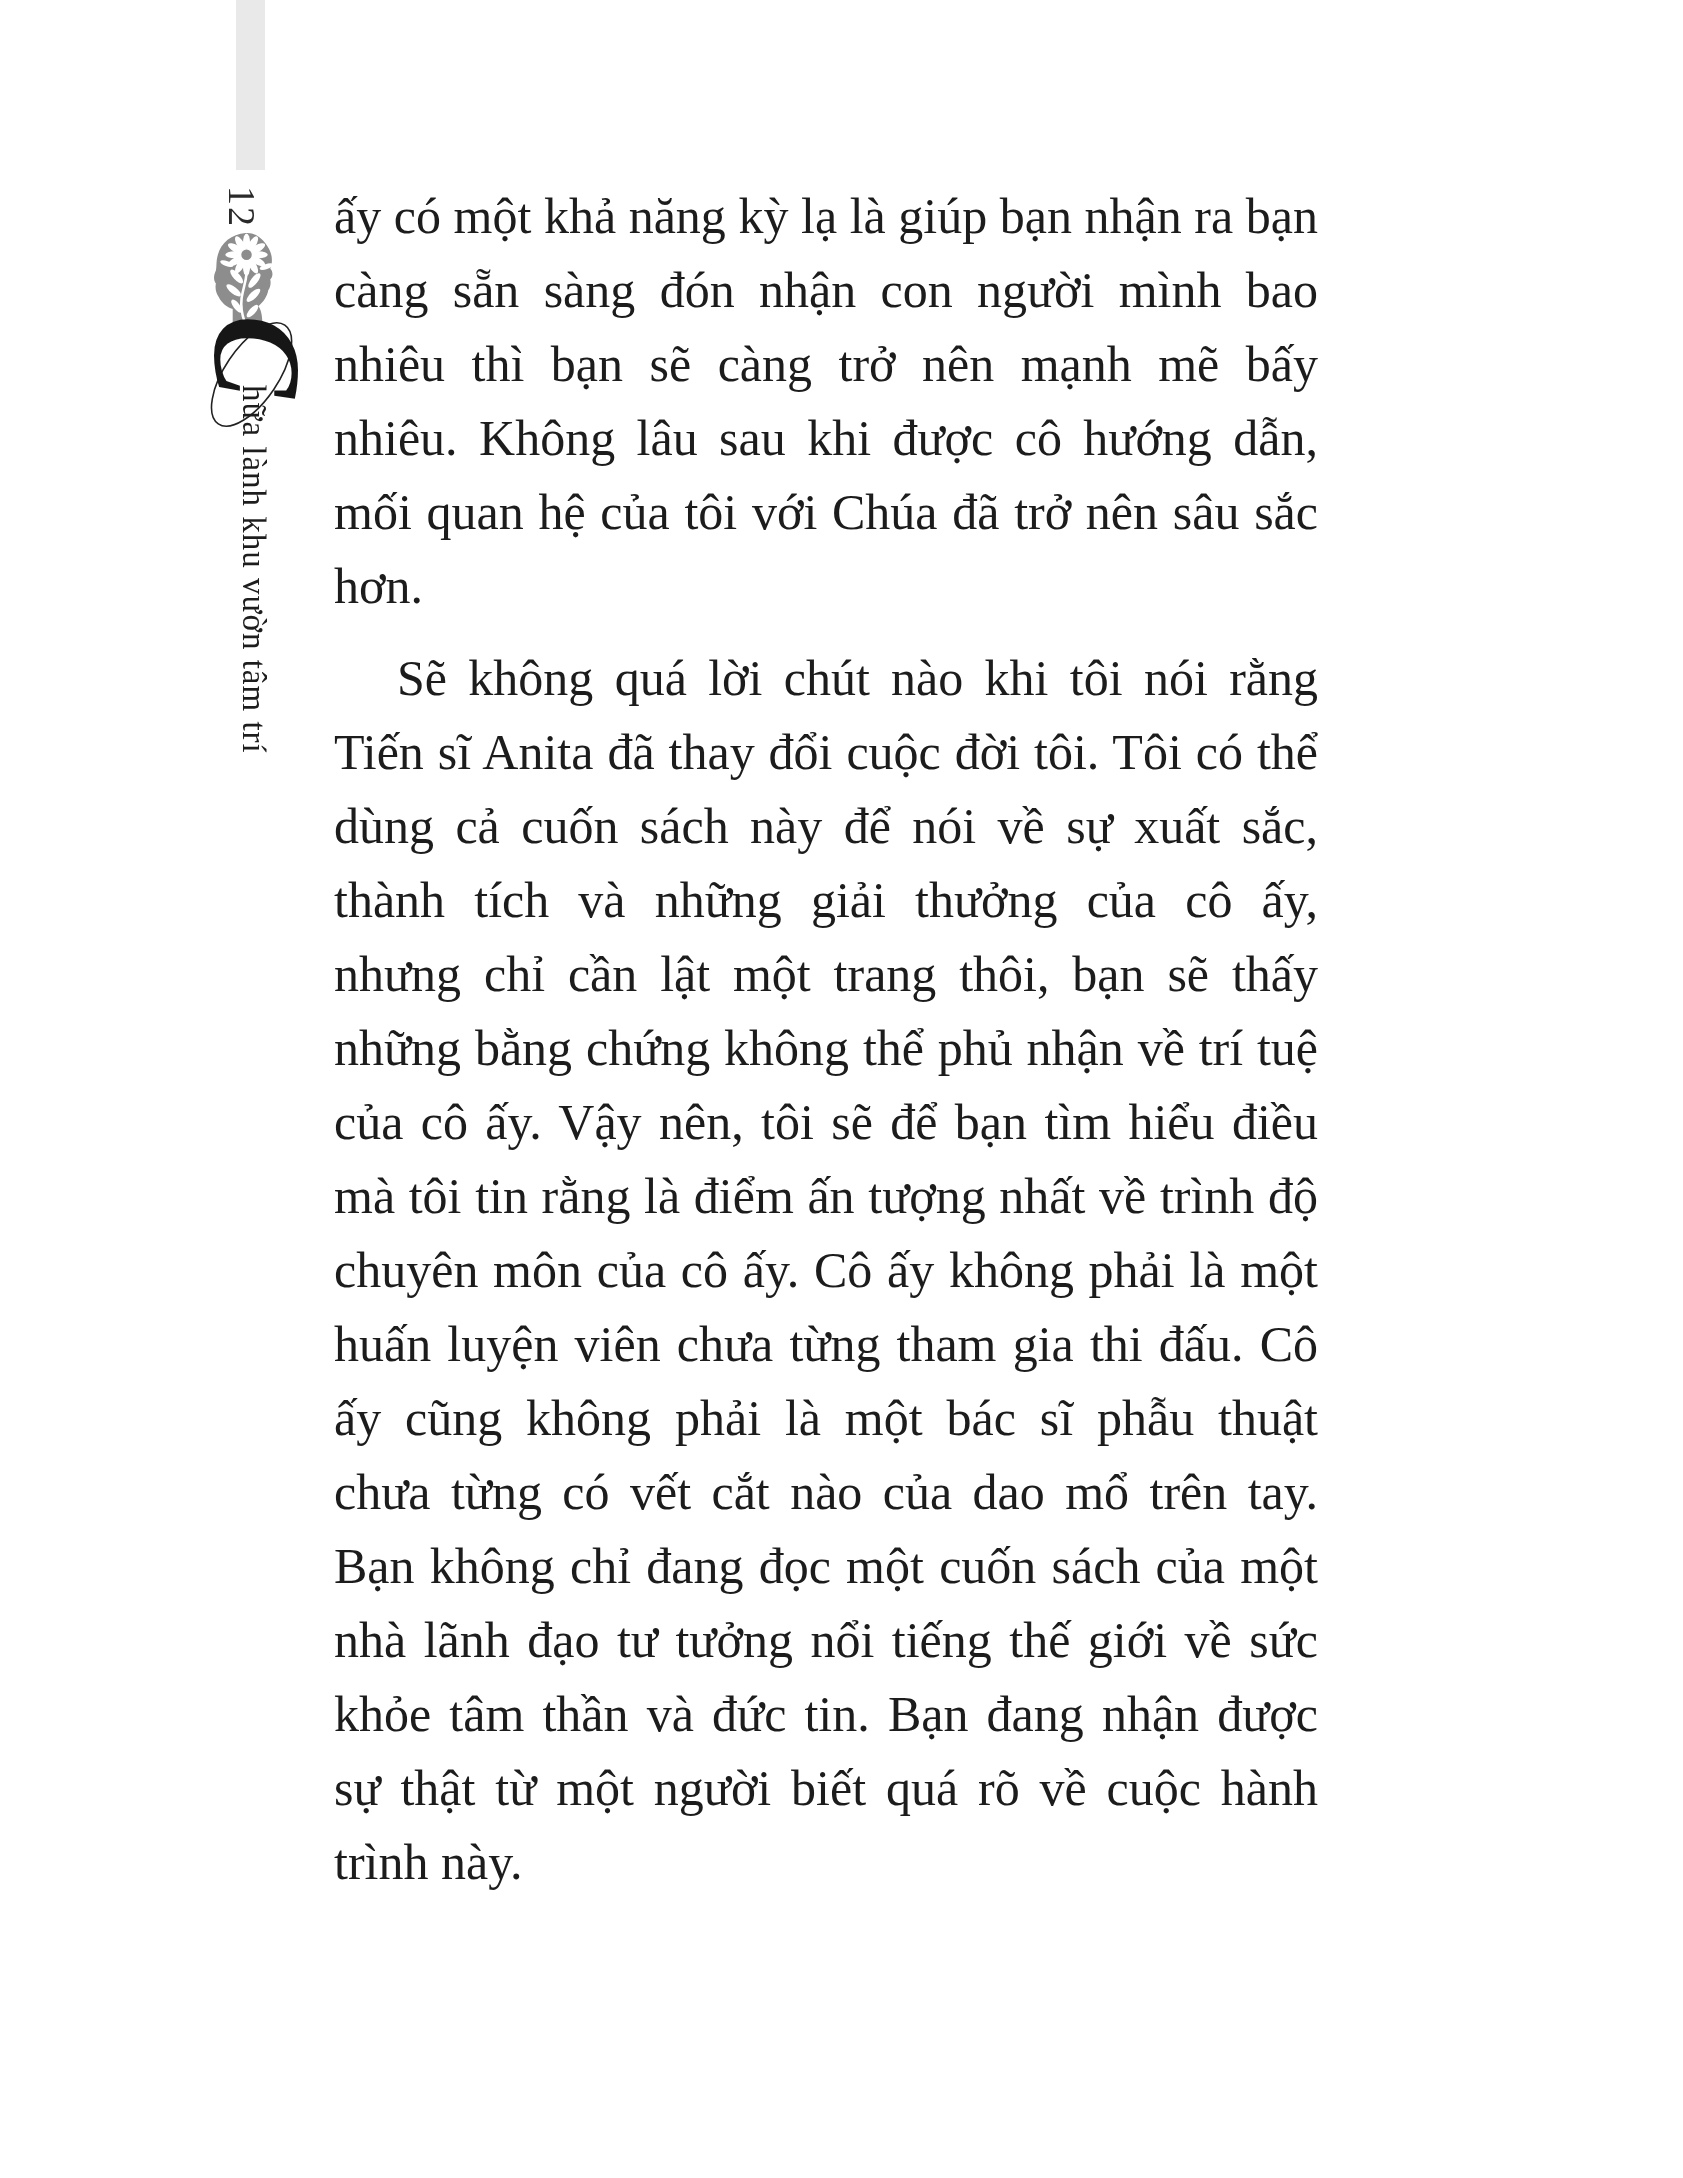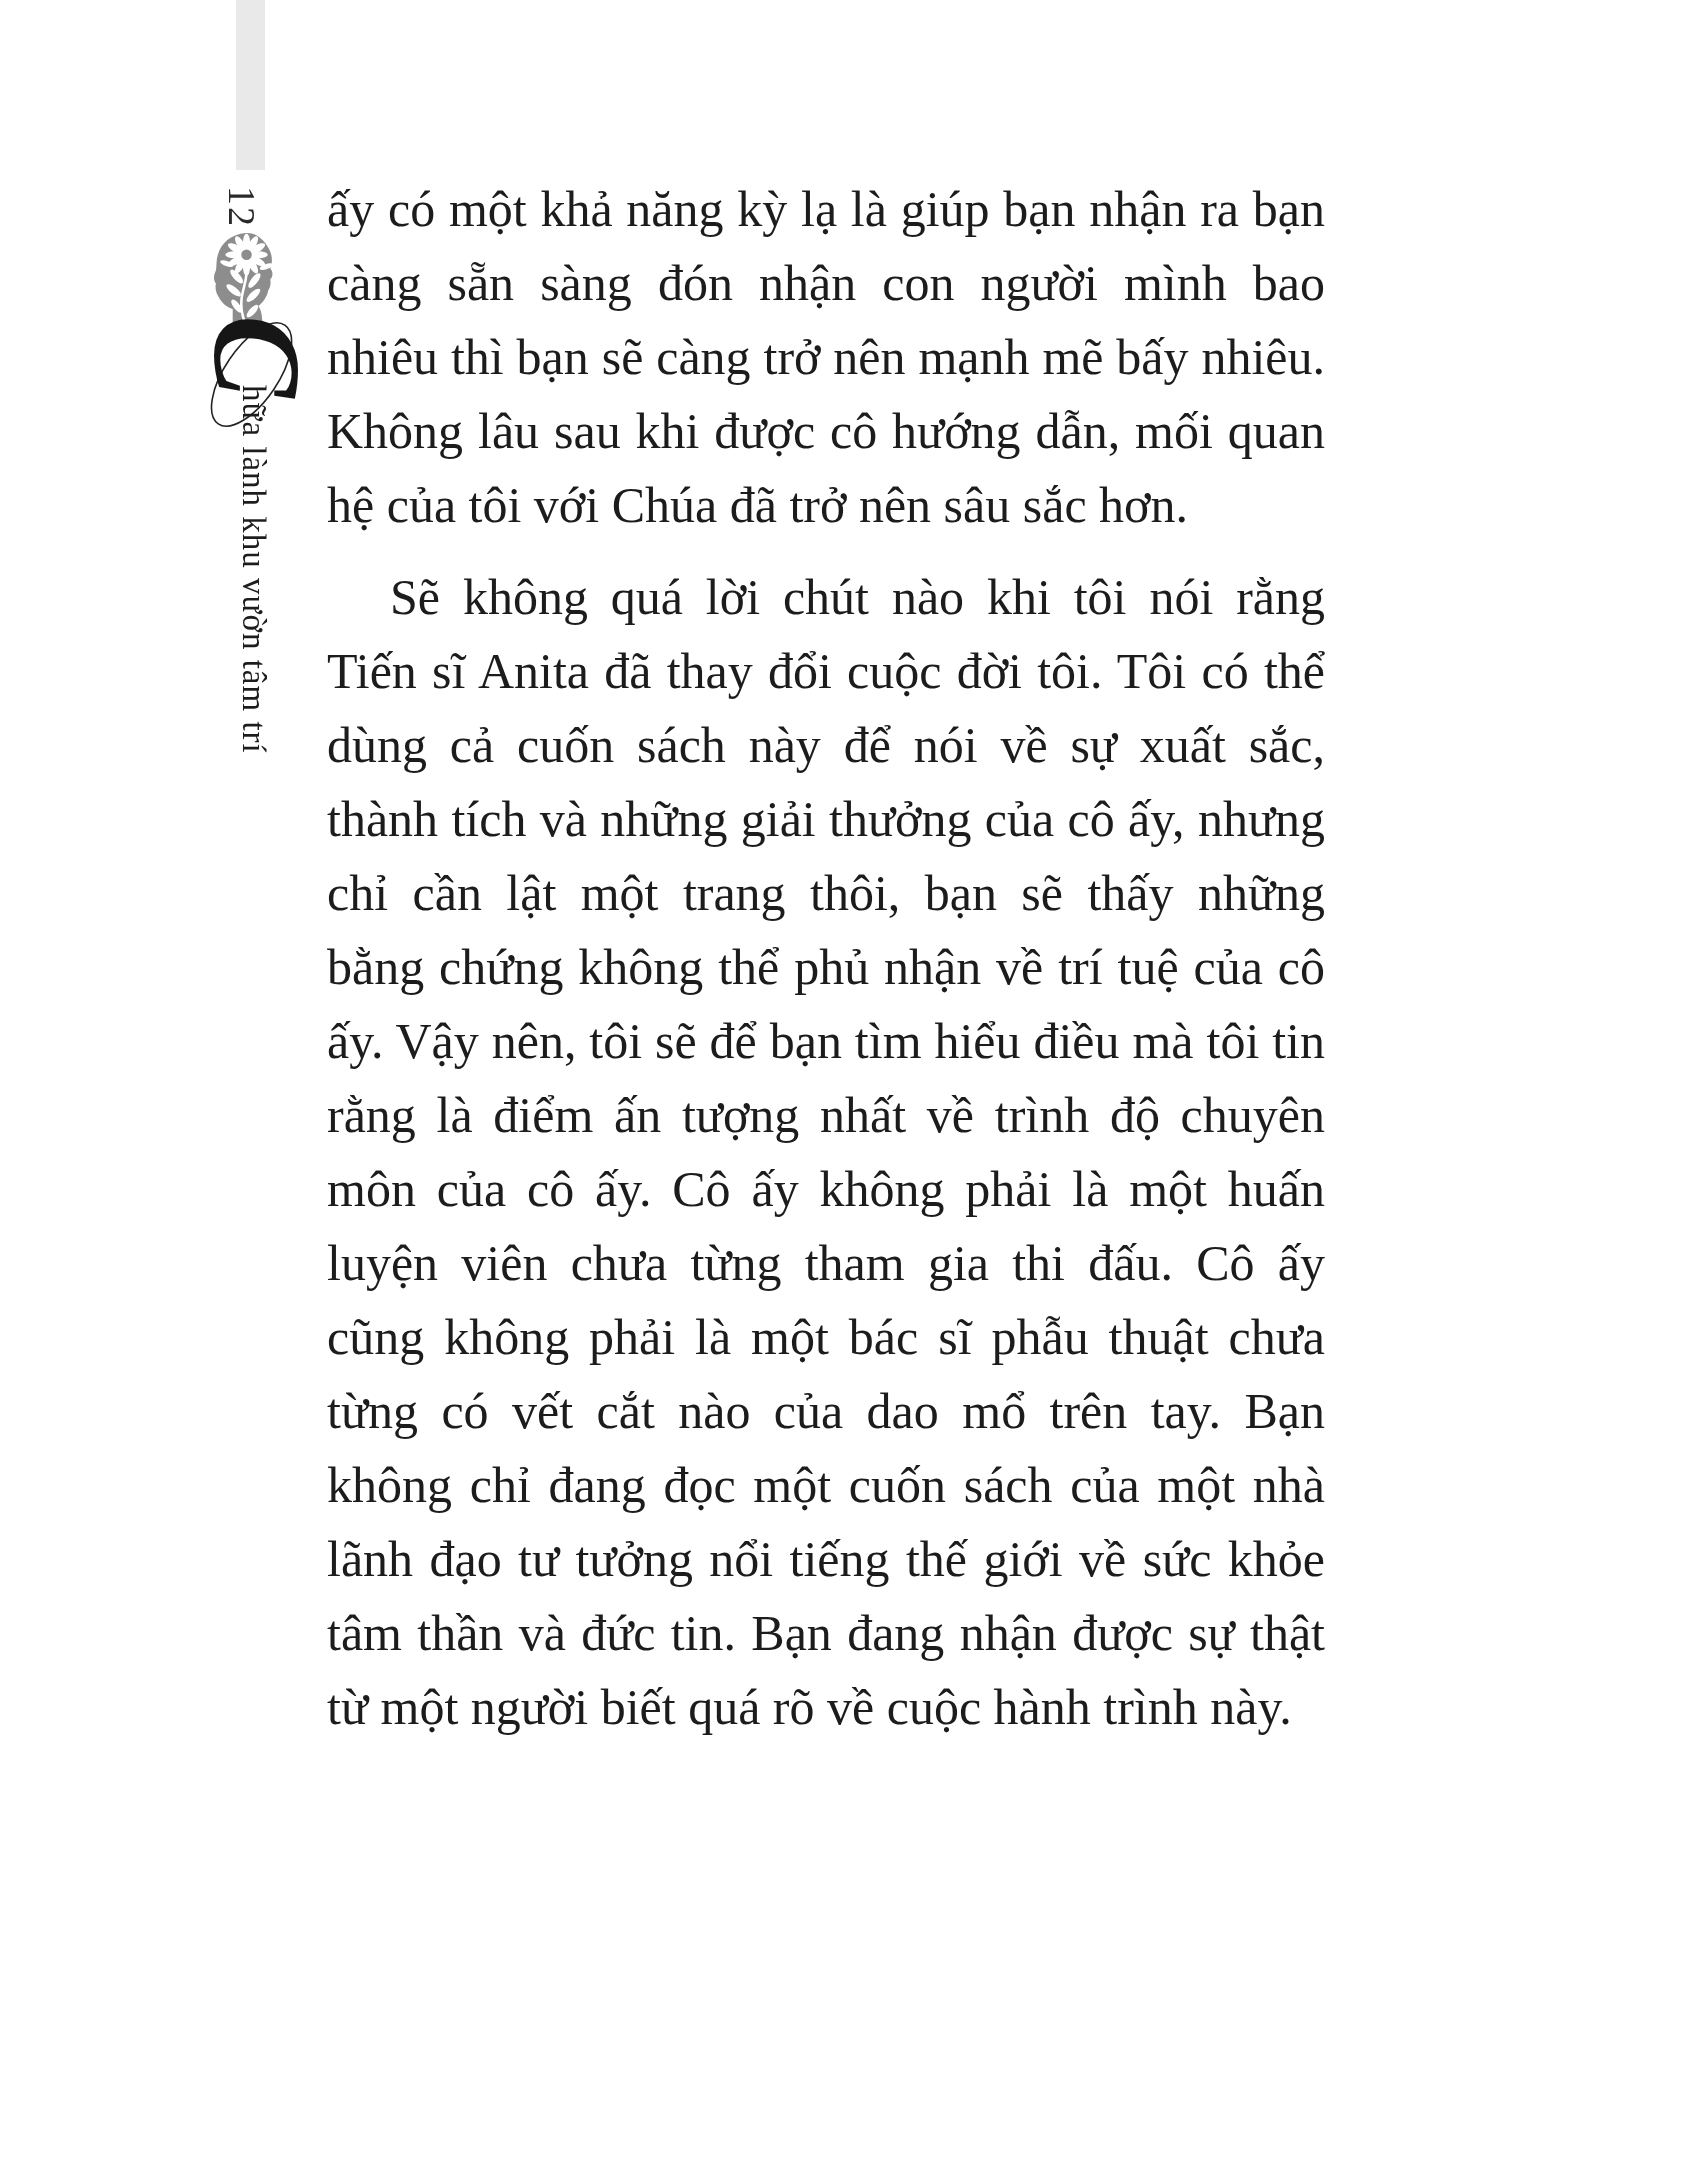--- a/index.html
+++ b/index.html
@@ -44,21 +44,21 @@
     transform:rotate(90deg);transform-origin:0 0;
     font-size:33px;line-height:1.1;letter-spacing:1px;
     color:#1d1d1d;white-space:nowrap;
   }
   
   .body-text{
     position:absolute;left:319px;top:164px;width:1014px;
     font-size:50px;line-height:74px;
     text-align:justify;
   }
-  .body-text p{margin:8px;padding:0;}
+  .body-text p{margin:15px;padding:0;}
   .body-text p + p{margin-top:18px;text-indent:63px;}
 </style>
 </head>
 <body>
 
 <div class="page">
 
   <div class="edge-bar"></div>
 
   <div class="page-number">12</div>

